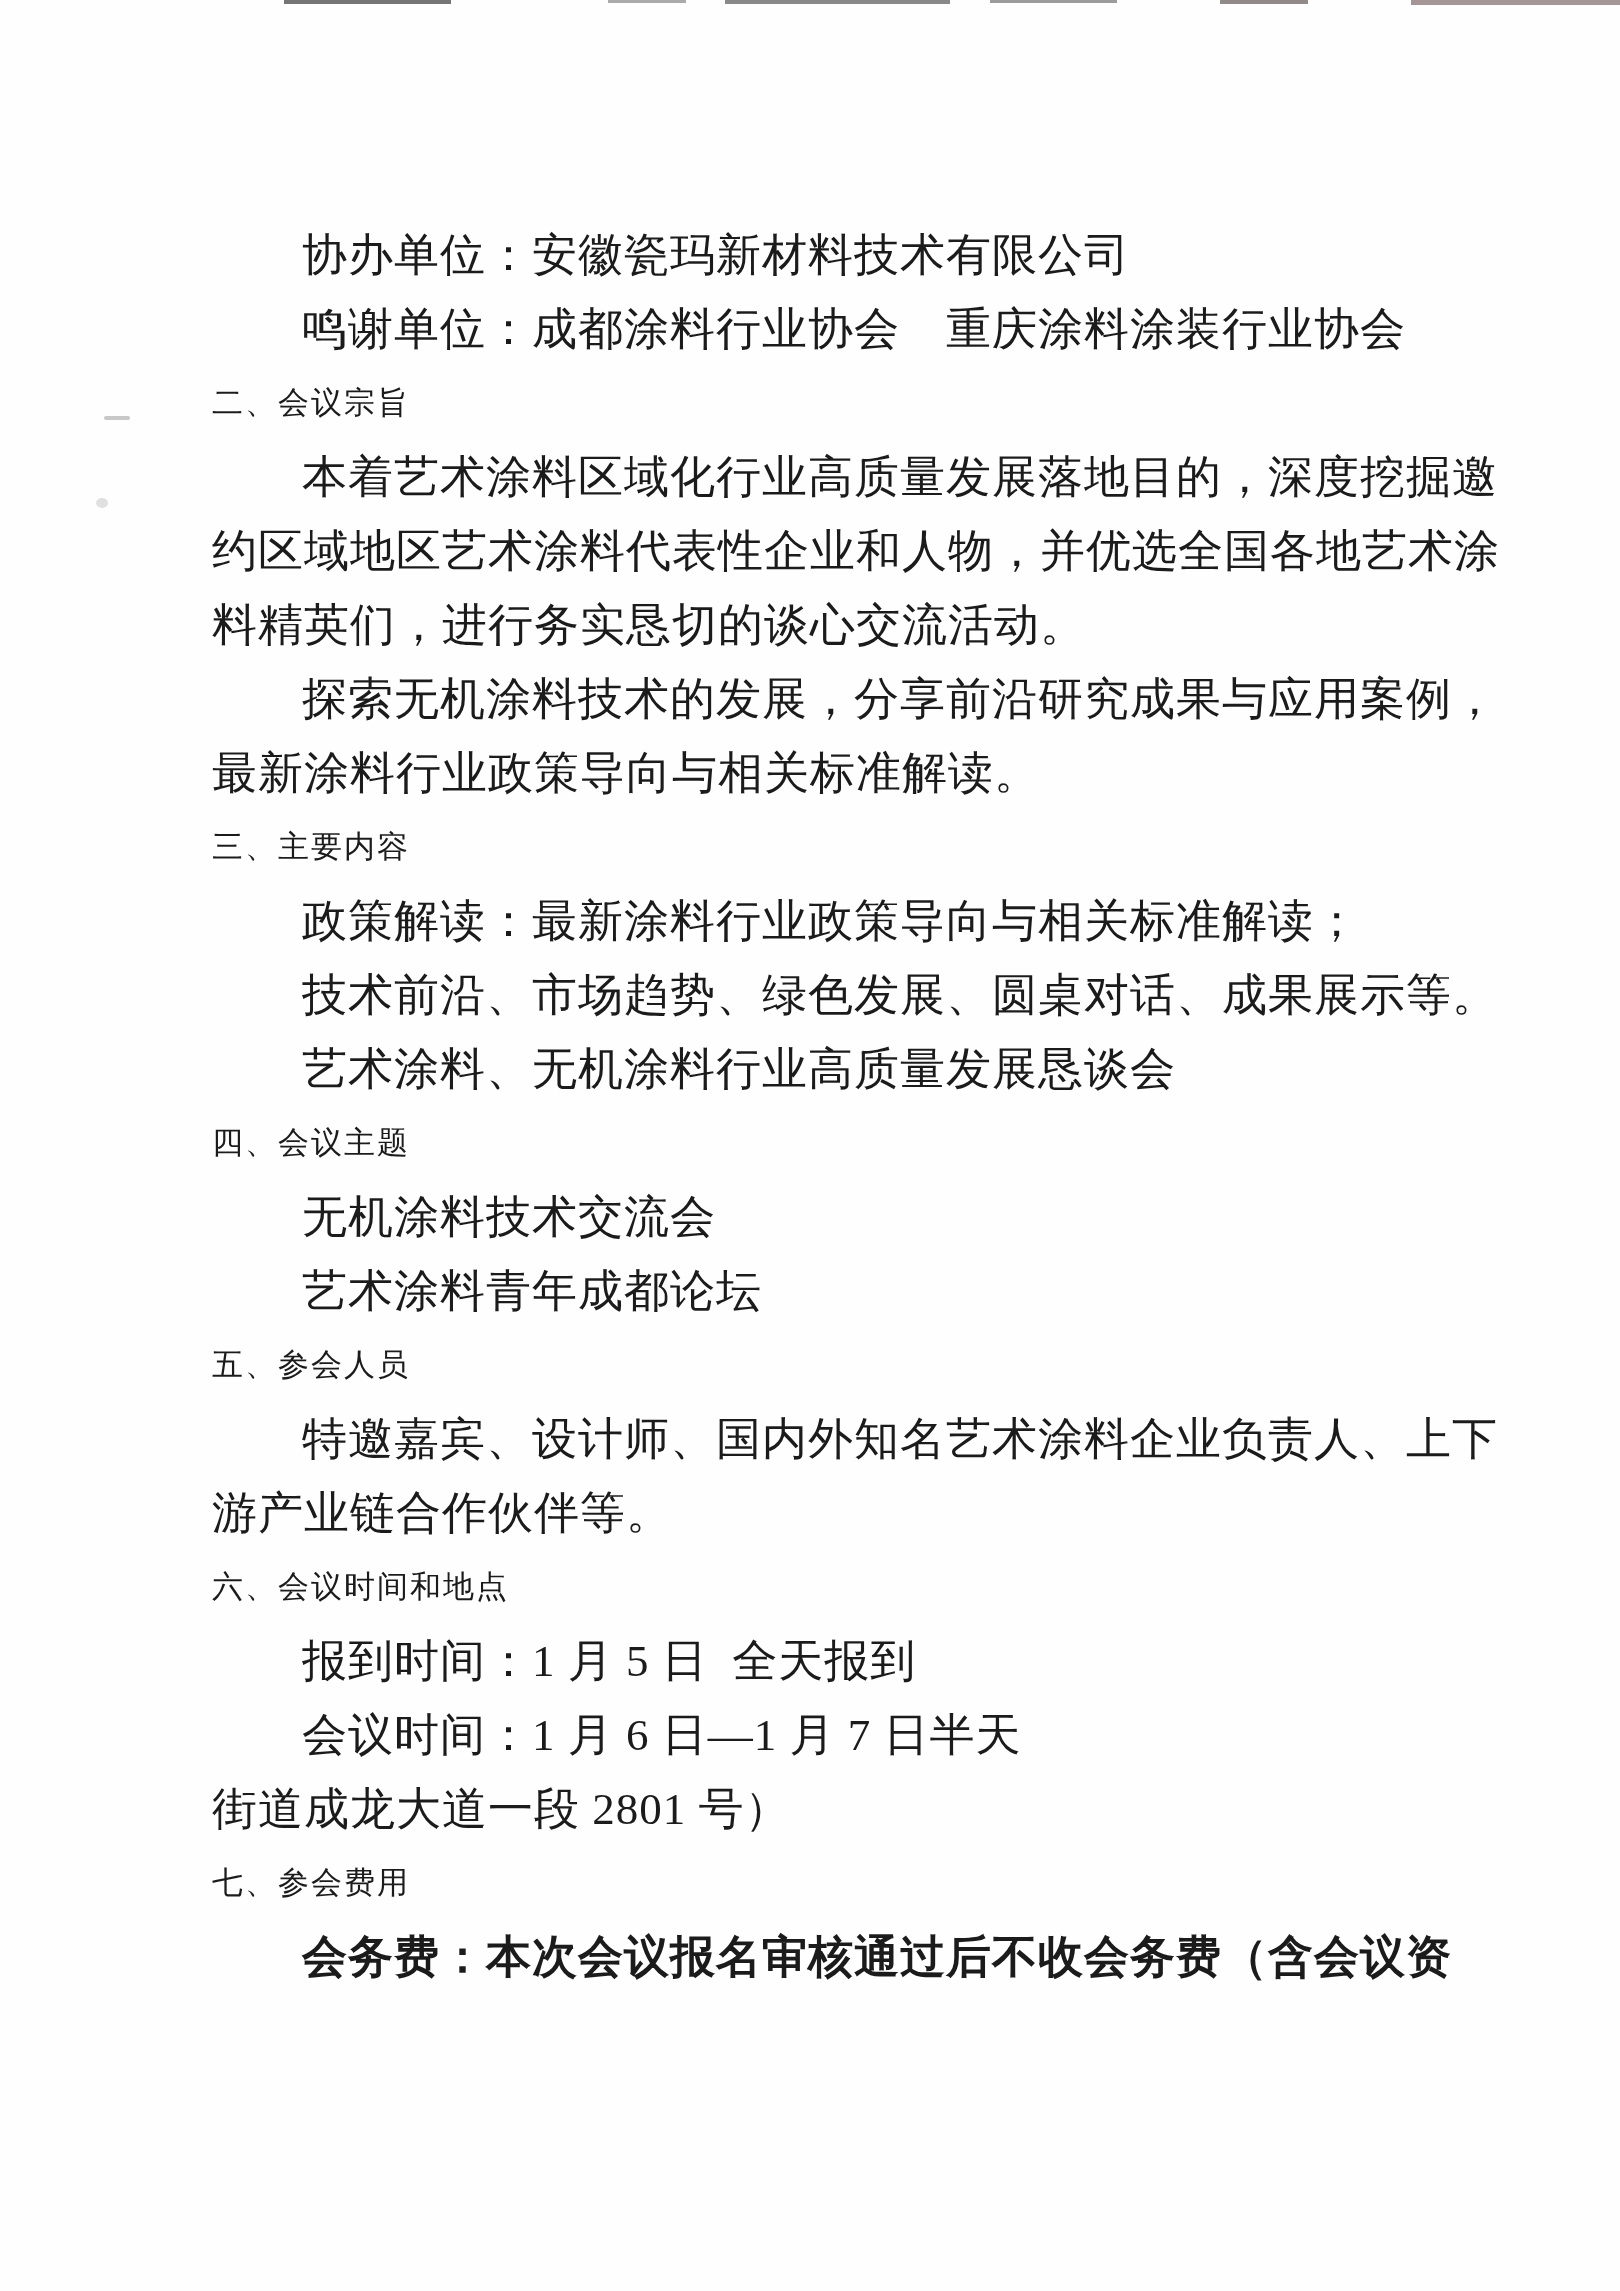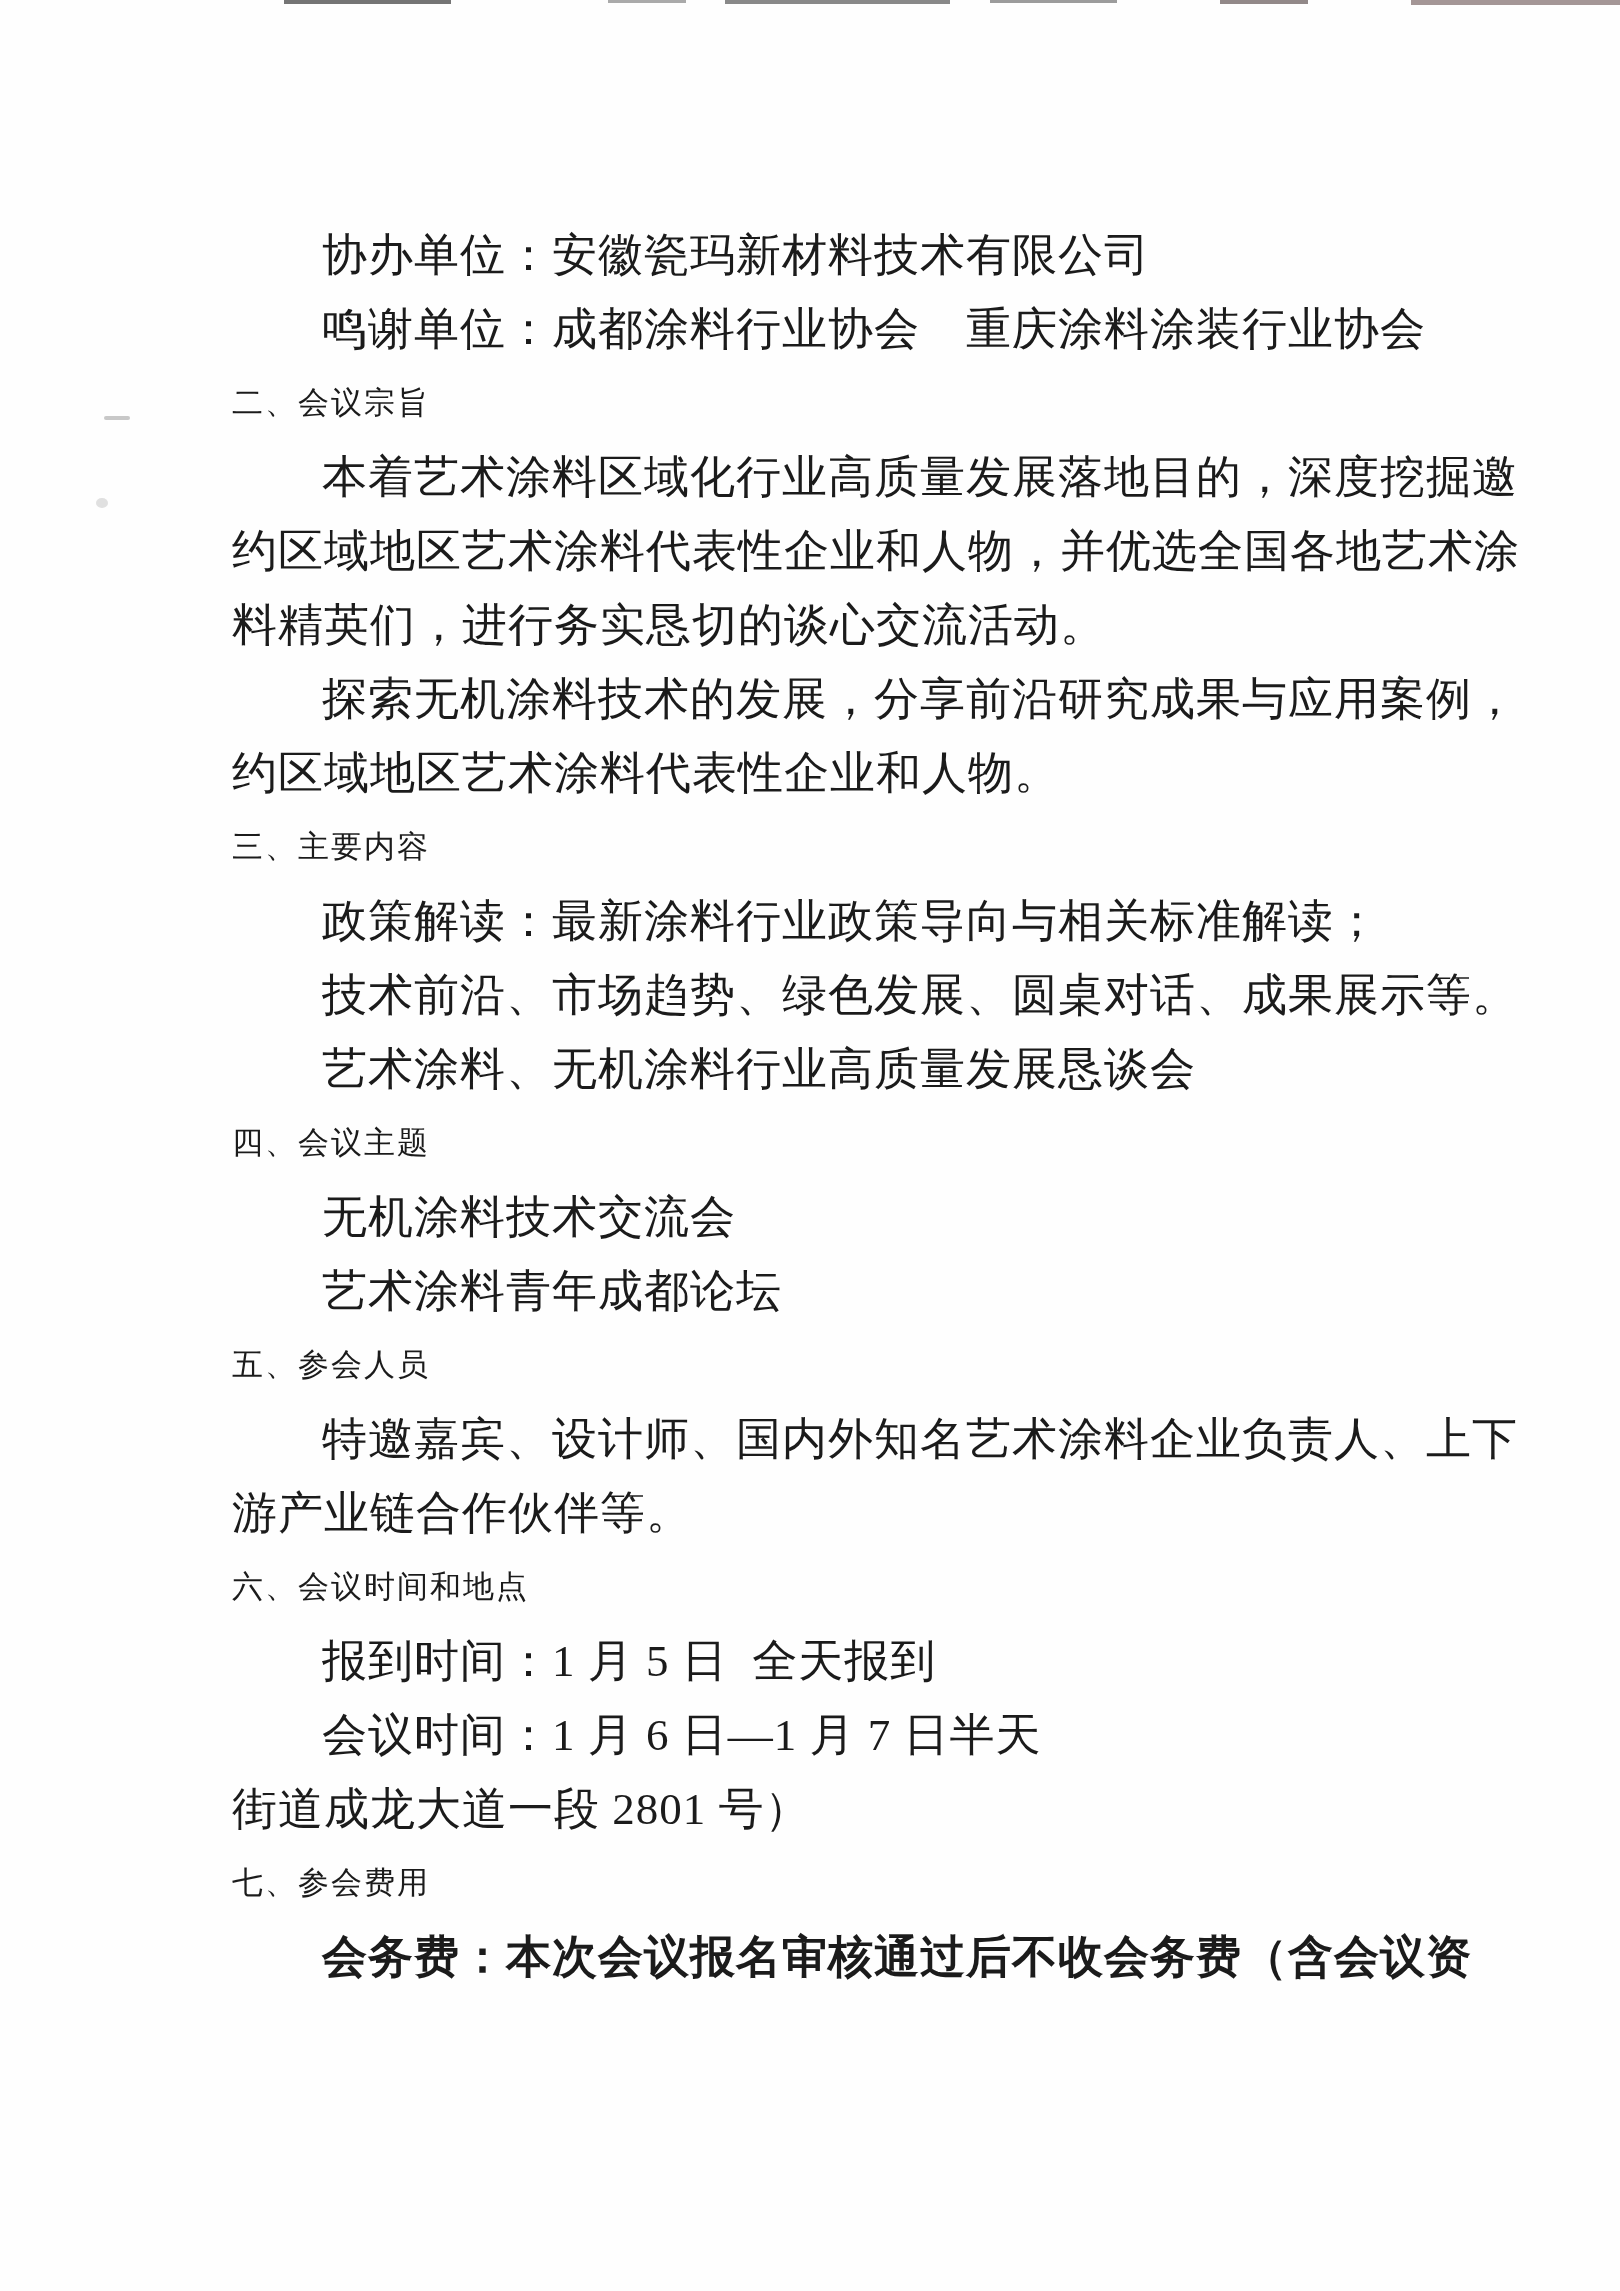--- a/index.html
+++ b/index.html
@@ -12,21 +12,21 @@
     position: relative;
     width: 1620px;
     height: 2292px;
     background: #fefefe;
     overflow: hidden;
     color: #1b1b1b;
   }
   .content {
     position: absolute;
     top: 218px;
-    left: 232px;
+    left: 212px;
     width: 1284px;
   }
   .line {
     height: 74px;
     line-height: 74px;
     font-size: 45px;
     letter-spacing: 1px;
     white-space: pre;
   }
   .indent { padding-left: 90px; }
@@ -55,21 +55,21 @@
   <div class="content">
 
     <div class="line indent">协办单位：安徽瓷玛新材料技术有限公司</div>
     <div class="line indent">鸣谢单位：成都涂料行业协会　重庆涂料涂装行业协会</div>
 
     <div class="line heading">二、会议宗旨</div>
     <div class="line indent">本着艺术涂料区域化行业高质量发展落地目的，深度挖掘邀</div>
     <div class="line">约区域地区艺术涂料代表性企业和人物，并优选全国各地艺术涂</div>
     <div class="line">料精英们，进行务实恳切的谈心交流活动。</div>
     <div class="line indent">探索无机涂料技术的发展，分享前沿研究成果与应用案例，</div>
-    <div class="line">约区域地区艺术涂料代表性企业和人物。</div>
+    <div class="line">最新涂料行业政策导向与相关标准解读。</div>
 
     <div class="line heading">三、主要内容</div>
     <div class="line indent">政策解读：最新涂料行业政策导向与相关标准解读；</div>
     <div class="line indent">技术前沿、市场趋势、绿色发展、圆桌对话、成果展示等。</div>
 
     <div class="line indent">艺术涂料、无机涂料行业高质量发展恳谈会</div>
     <div class="line heading">四、会议主题</div>
     <div class="line indent">无机涂料技术交流会</div>
     <div class="line indent">艺术涂料青年成都论坛</div>
 

